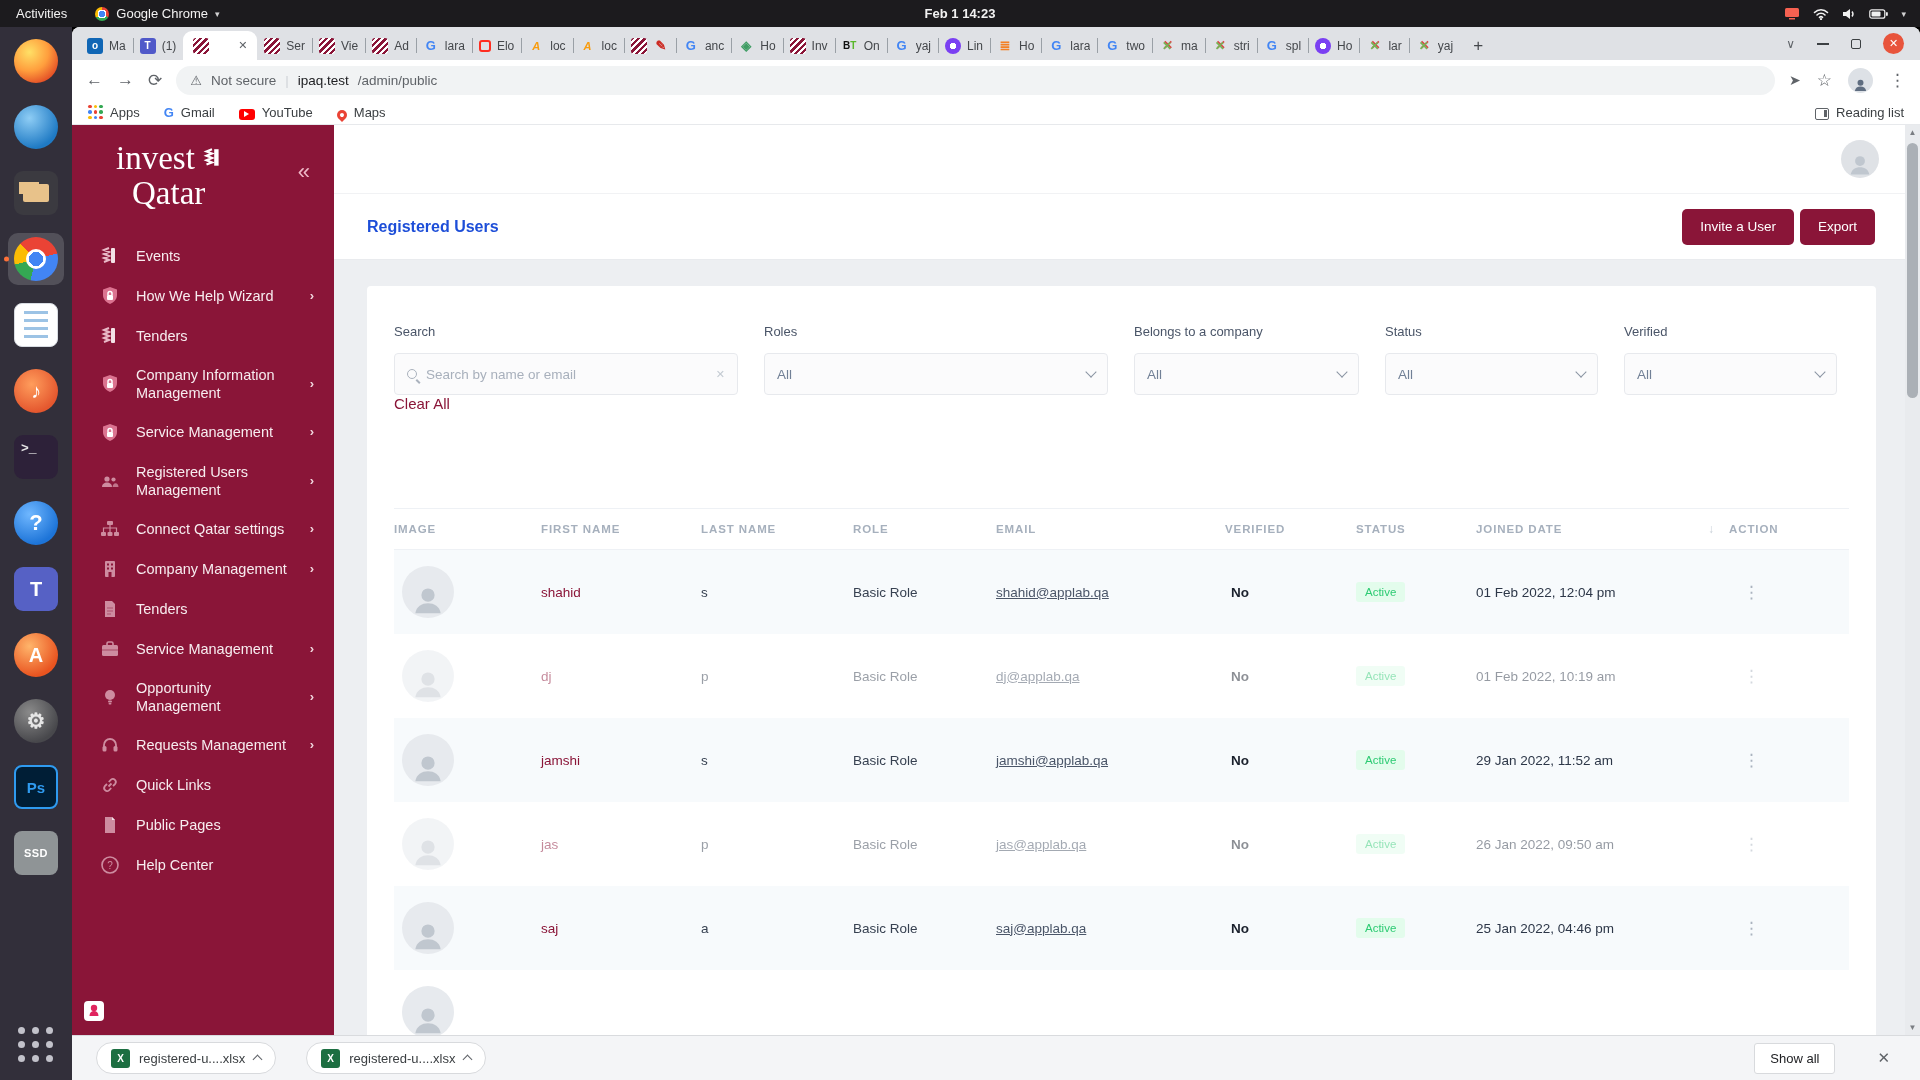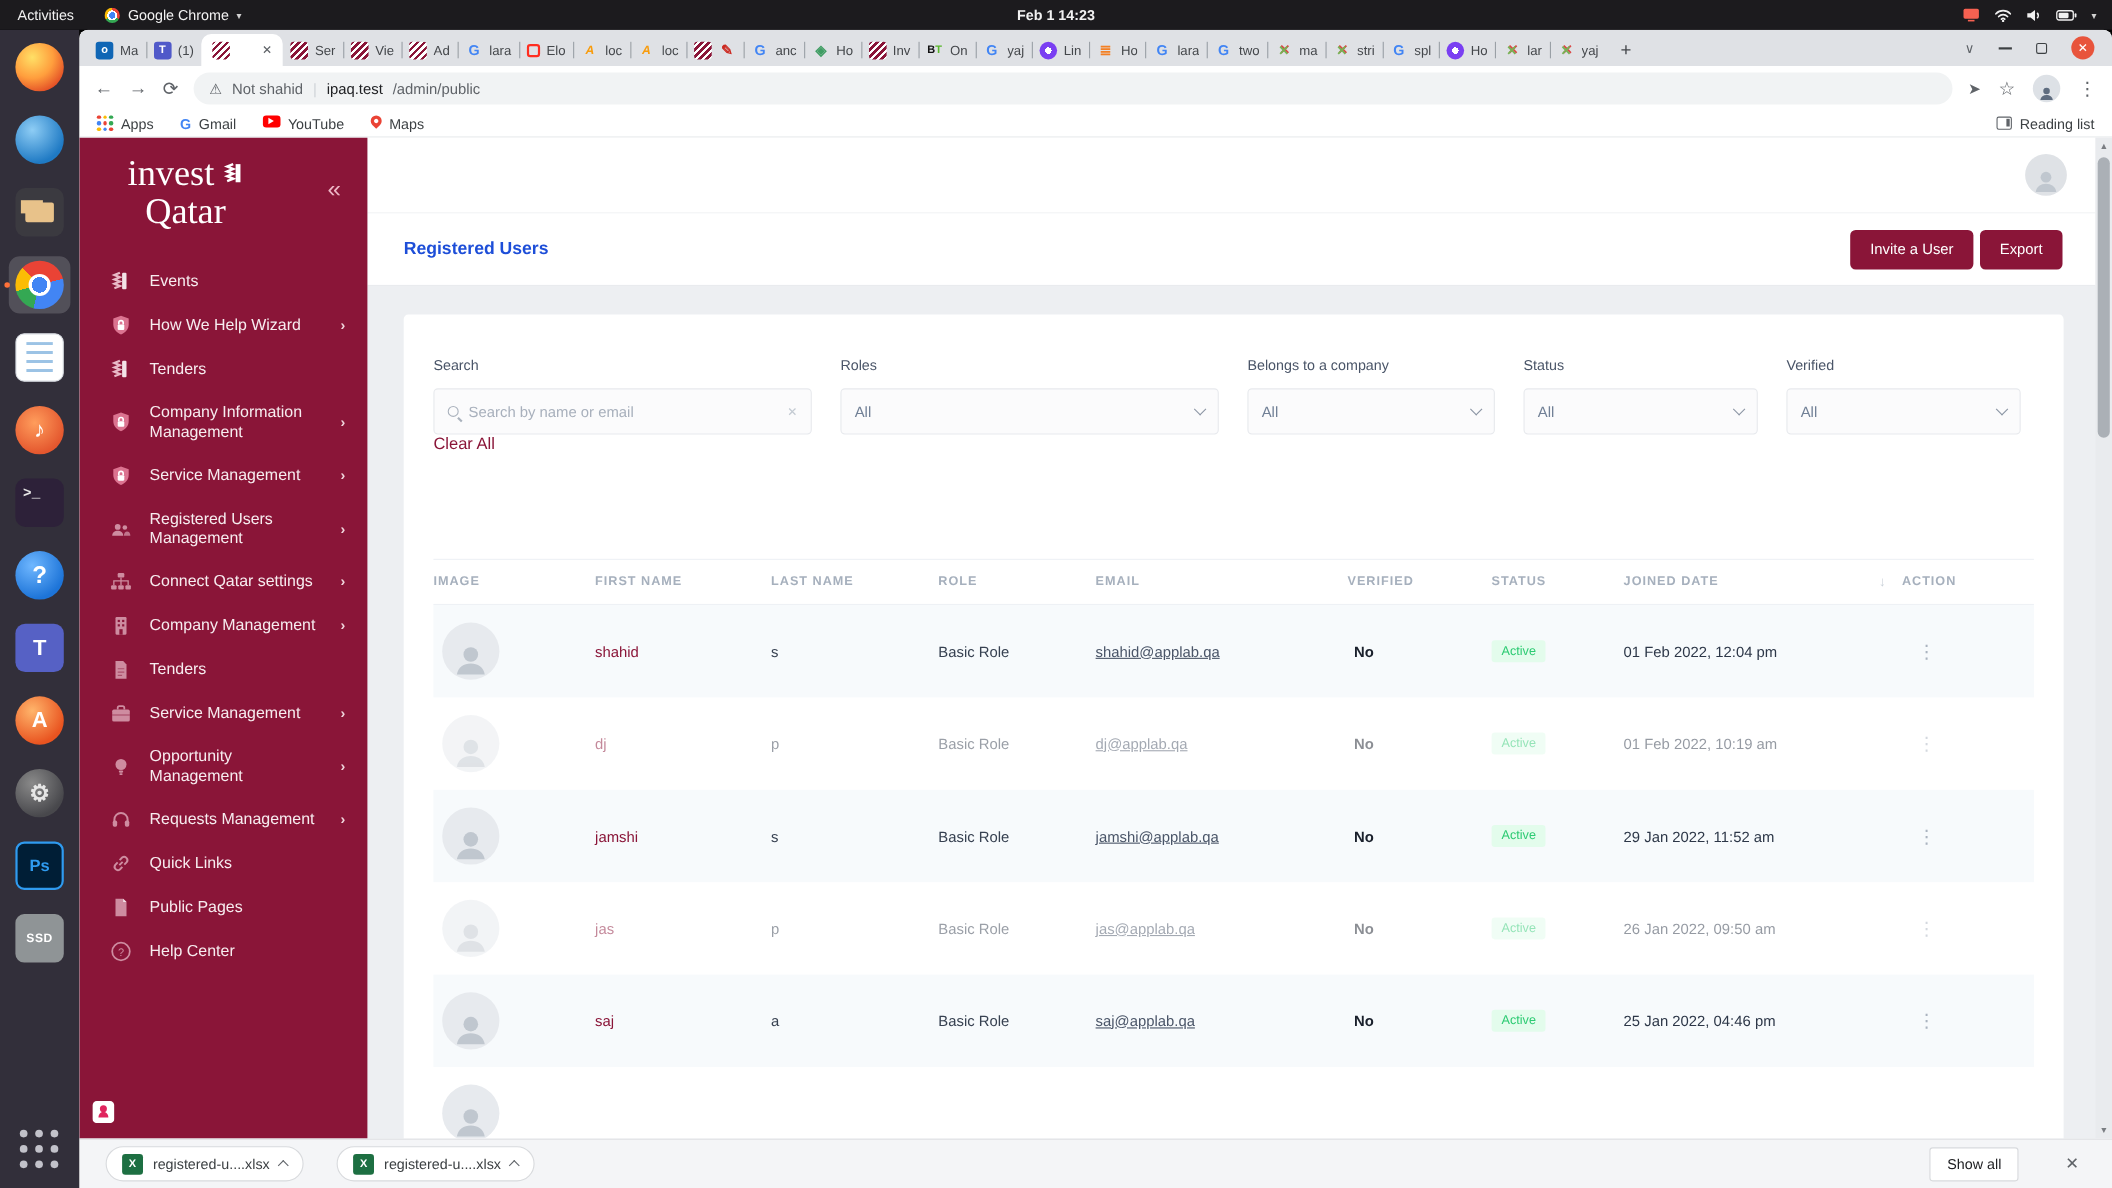--- a/index.html
+++ b/index.html
@@ -77,29 +77,29 @@
   .nav-ico{font-size:17px;color:#5f6368}
   .omnibox{flex:1;height:29px;background:#f1f3f4;border-radius:15px;display:flex;align-items:center;padding:0 14px;gap:9px;font-size:13.5px;color:#5f6368}
   .omni-sep{color:#cfd3d8}
   .url-host{color:#202124}
   .url-path{color:#5f6368}
   .tb-right{display:flex;align-items:center;gap:16px}
   .tb-avatar{width:25px;height:25px;border-radius:50%;background:#dde1e6;display:flex;align-items:flex-end;justify-content:center;overflow:hidden}
   .tb-avatar svg{width:17px;height:17px}
 
   .bookmarks{height:25px;background:#fff;border-bottom:1px solid #e7e9ec;display:flex;align-items:center;gap:24px;padding:0 16px;font-size:13px;color:#3c4043;flex:none}
-  .bm{display:flex;align-items:flex-start;gap:7px}
+  .bm{display:flex;align-items:flex-end;gap:7px}
   .bm-grid{display:grid;grid-template-columns:repeat(3,4px);grid-auto-rows:4px;gap:1.5px}
   .bm-grid i{width:3.5px;height:3.5px;border-radius:50%}
   .bm-g{color:#4285f4;font-weight:700;font-size:13px}
   .bm-yt{width:16px;height:11px;background:#f00;border-radius:3px;display:flex;align-items:center;justify-content:center}
   .bm-yt::before{content:"";border-left:5px solid #fff;border-top:3px solid transparent;border-bottom:3px solid transparent}
   .bm-pin{width:10px;height:10px;border-radius:50% 50% 50% 0;background:#ea4335;transform:rotate(-45deg);position:relative}
   .bm-pin::after{content:"";position:absolute;left:3px;top:3px;width:4px;height:4px;border-radius:50%;background:#fff}
-  .bm-rl{margin-left:auto;display:flex;align-items:center;gap:7px;color:#3c4043}
+  .bm-rl{margin-left:auto;display:flex;gap:7px;color:#3c4043}
   .bm-rl-ico{width:14px;height:12px;border:1.5px solid #5f6368;border-radius:2px;position:relative}
   .bm-rl-ico::after{content:"";position:absolute;right:1px;top:1px;width:3px;height:7px;background:#5f6368}
 
   
   .pagewrap{flex:1;display:flex;position:relative;background:var(--pagebg);overflow:hidden}
   .sidebar{width:262px;flex:none;background:var(--maroon);color:#fff;overflow:hidden;position:relative}
   .logo{padding:16px 0 0 44px;font-family:"Liberation Serif",serif;color:#fff;line-height:1.05;position:relative}
   .logo .l1{font-size:33px;display:flex;align-items:center;gap:6px}
   .logo .l2{font-size:33px;padding-left:16px}
   .collapse{position:absolute;right:24px;top:34px;font-size:22px;color:#eeb7c6}
@@ -375,21 +375,21 @@
           <span class="win-close">✕</span>
         </div>
       </div>
 
     <div class="toolbar">
       <span class="nav-ico">←</span>
       <span class="nav-ico">→</span>
       <span class="nav-ico">⟳</span>
       <div class="omnibox">
         <span style="font-size:13px">⚠</span>
-        <span>Not shahid</span>
+        <span>Not secure</span>
         <span class="omni-sep">|</span>
         <span class="url-host">ipaq.test</span>
           <span class="url-path">/admin/public</span>
       </div>
       <div class="tb-right">
         <span class="nav-ico" style="font-size:14px">➤</span>
         <span class="nav-ico">☆</span>
         <span class="tb-avatar">
             <svg viewBox="0 0 24 24" fill="#5f6d80">
               <circle cx="12" cy="9.5" r="4.2"></circle>

